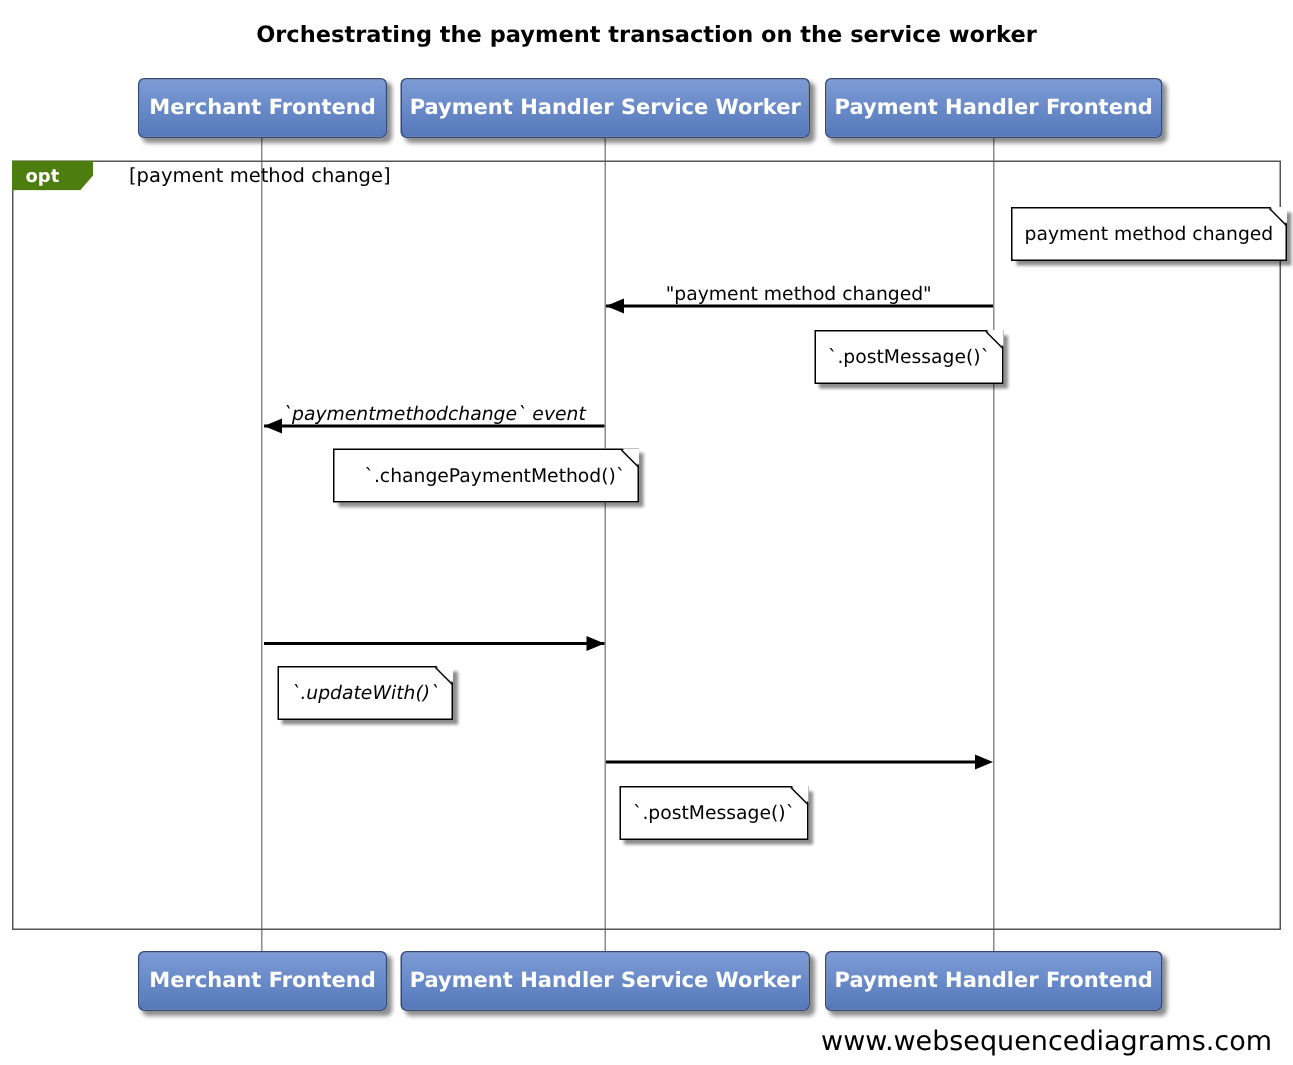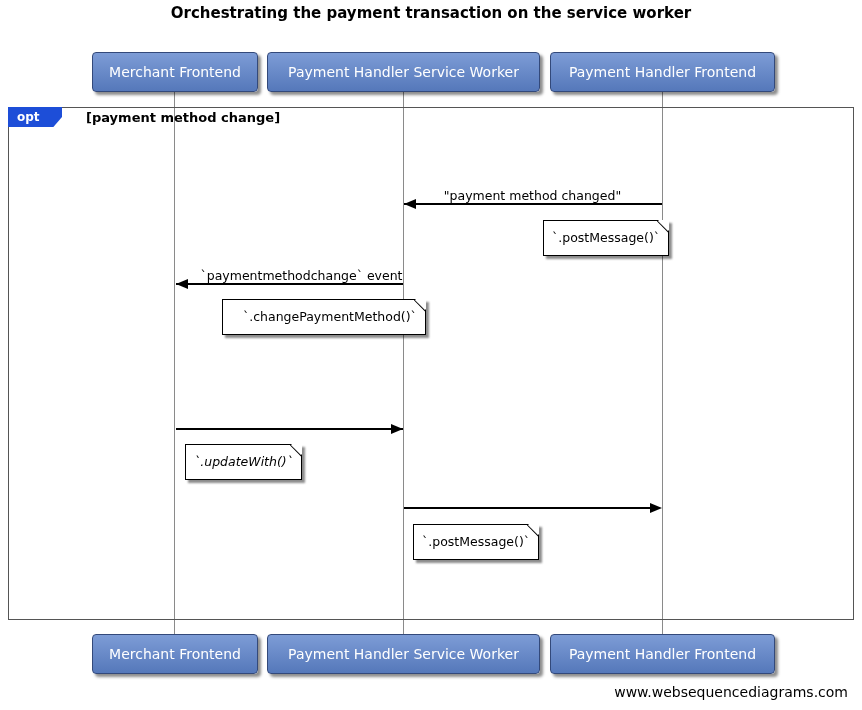--- a/index.html
+++ b/index.html
@@ -8,21 +8,21 @@
     width: 862px;
     height: 710px;
     background: #ffffff;
     font-family: "DejaVu Sans", "Liberation Sans", sans-serif;
     color: #000;
     overflow: hidden;
   }
 
   .title {
     position: absolute;
-    left: 0; right: 0; top: 4px;
+    left: 0; right: 0; top: 14px;
     text-align: center;
     font-size: 15px;
     font-weight: bold;
   }
 
   .lifeline {
     position: absolute;
     top: 92px;
     height: 542px;
     width: 1px;
@@ -32,54 +32,54 @@
 
   .actor {
     position: absolute;
     height: 40px;
     background: linear-gradient(#7d9cd6, #5578ba);
     border: 1px solid #33497a;
     border-radius: 4px;
     box-shadow: 3px 3px 3px rgba(0,0,0,0.45);
     color: #ffffff;
     font-size: 14px;
-    font-weight: normal;
+    font-weight: bold;
     display: flex;
     align-items: center;
     justify-content: center;
     z-index: 4;
     box-sizing: border-box;
   }
 
   .fragment {
     position: absolute;
     left: 8px; top: 107px;
     width: 846px; height: 513px;
     border: 1px solid #555;
     z-index: 1;
     box-sizing: border-box;
   }
   .frag-tab {
     position: absolute;
     left: -1px; top: -1px;
     width: 54px; height: 20px;
-    background: #1d4ed8;
+    background: #4d7c0f;
     clip-path: polygon(0 0, 100% 0, 100% 50%, 84% 100%, 0 100%);
     color: #fff;
     font-size: 12px;
     font-weight: bold;
     line-height: 20px;
     padding-left: 9px;
     box-sizing: border-box;
   }
   .frag-cond {
     position: absolute;
     left: 77px; top: 2px;
     font-size: 13px;
-    font-weight: bold;
+    font-weight: normal;
   }
 
   .msg-label {
     position: absolute;
     text-align: center;
     font-size: 12.5px;
     z-index: 2;
   }
   .msg-line {
     position: absolute;
@@ -122,21 +122,21 @@
     position: absolute;
     top: 5px; right: -2.3px;
     width: 15.6px; height: 1px;
     background: #000;
     transform: rotate(45deg);
   }
 
   .watermark {
     position: absolute;
     right: 14px; top: 684px;
-    font-size: 14px;
+    font-size: 18px;
   }
 </style>
 </head>
 <body>
 
 <div class="canvas">
 
   <div class="title">Orchestrating the payment transaction on the service worker</div>
 
   <div class="lifeline" style="left:174px;"></div>
@@ -149,30 +149,31 @@
 
   <div class="fragment">
     <div class="frag-tab">opt</div>
     <div class="frag-cond">[payment method change]</div>
   </div>
 
   <div class="msg-label" style="left:403px; top:188px; width:259px;">"payment method changed"</div>
   <div class="msg-line" style="left:404px; top:203px; width:258px;"></div>
   <div class="head-left" style="left:404px; top:199px;"></div>
 
-  <div class="msg-label" style="left:188px; top:268px; width:227px;">`paymentmethodchange` event</div>
+  <div class="msg-label" style="left:176px; top:268px; width:227px;font-style:italic;">`paymentmethodchange` event</div>
   <div class="msg-line" style="left:176px; top:283px; width:227px;"></div>
   <div class="head-left" style="left:176px; top:279px;"></div>
 
   <div class="msg-line" style="left:176px; top:428px; width:227px;"></div>
   <div class="head-right" style="left:391px; top:424px;"></div>
 
   <div class="msg-line" style="left:404px; top:507px; width:247px;"></div>
   <div class="head-right" style="left:650px; top:503px;"></div>
 
+  <div class="note" style="left:674px; top:138px;">payment method changed</div>
   <div class="note" style="left:543px; top:220px;">`.postMessage()`</div>
   <div class="note" style="left:222px; top:299px;padding-left:20px;">`.changePaymentMethod()`</div>
   <div class="note" style="left:185px; top:444px;font-style:italic;">`.updateWith()`</div>
   <div class="note" style="left:413px; top:524px;">`.postMessage()`</div>
 
   <div class="actor" style="left:92px;  top:634px; width:166px;">Merchant Frontend</div>
   <div class="actor" style="left:267px; top:634px; width:273px;">Payment Handler Service Worker</div>
   <div class="actor" style="left:550px; top:634px; width:225px;">Payment Handler Frontend</div>
 
   <div class="watermark">www.websequencediagrams.com</div>

